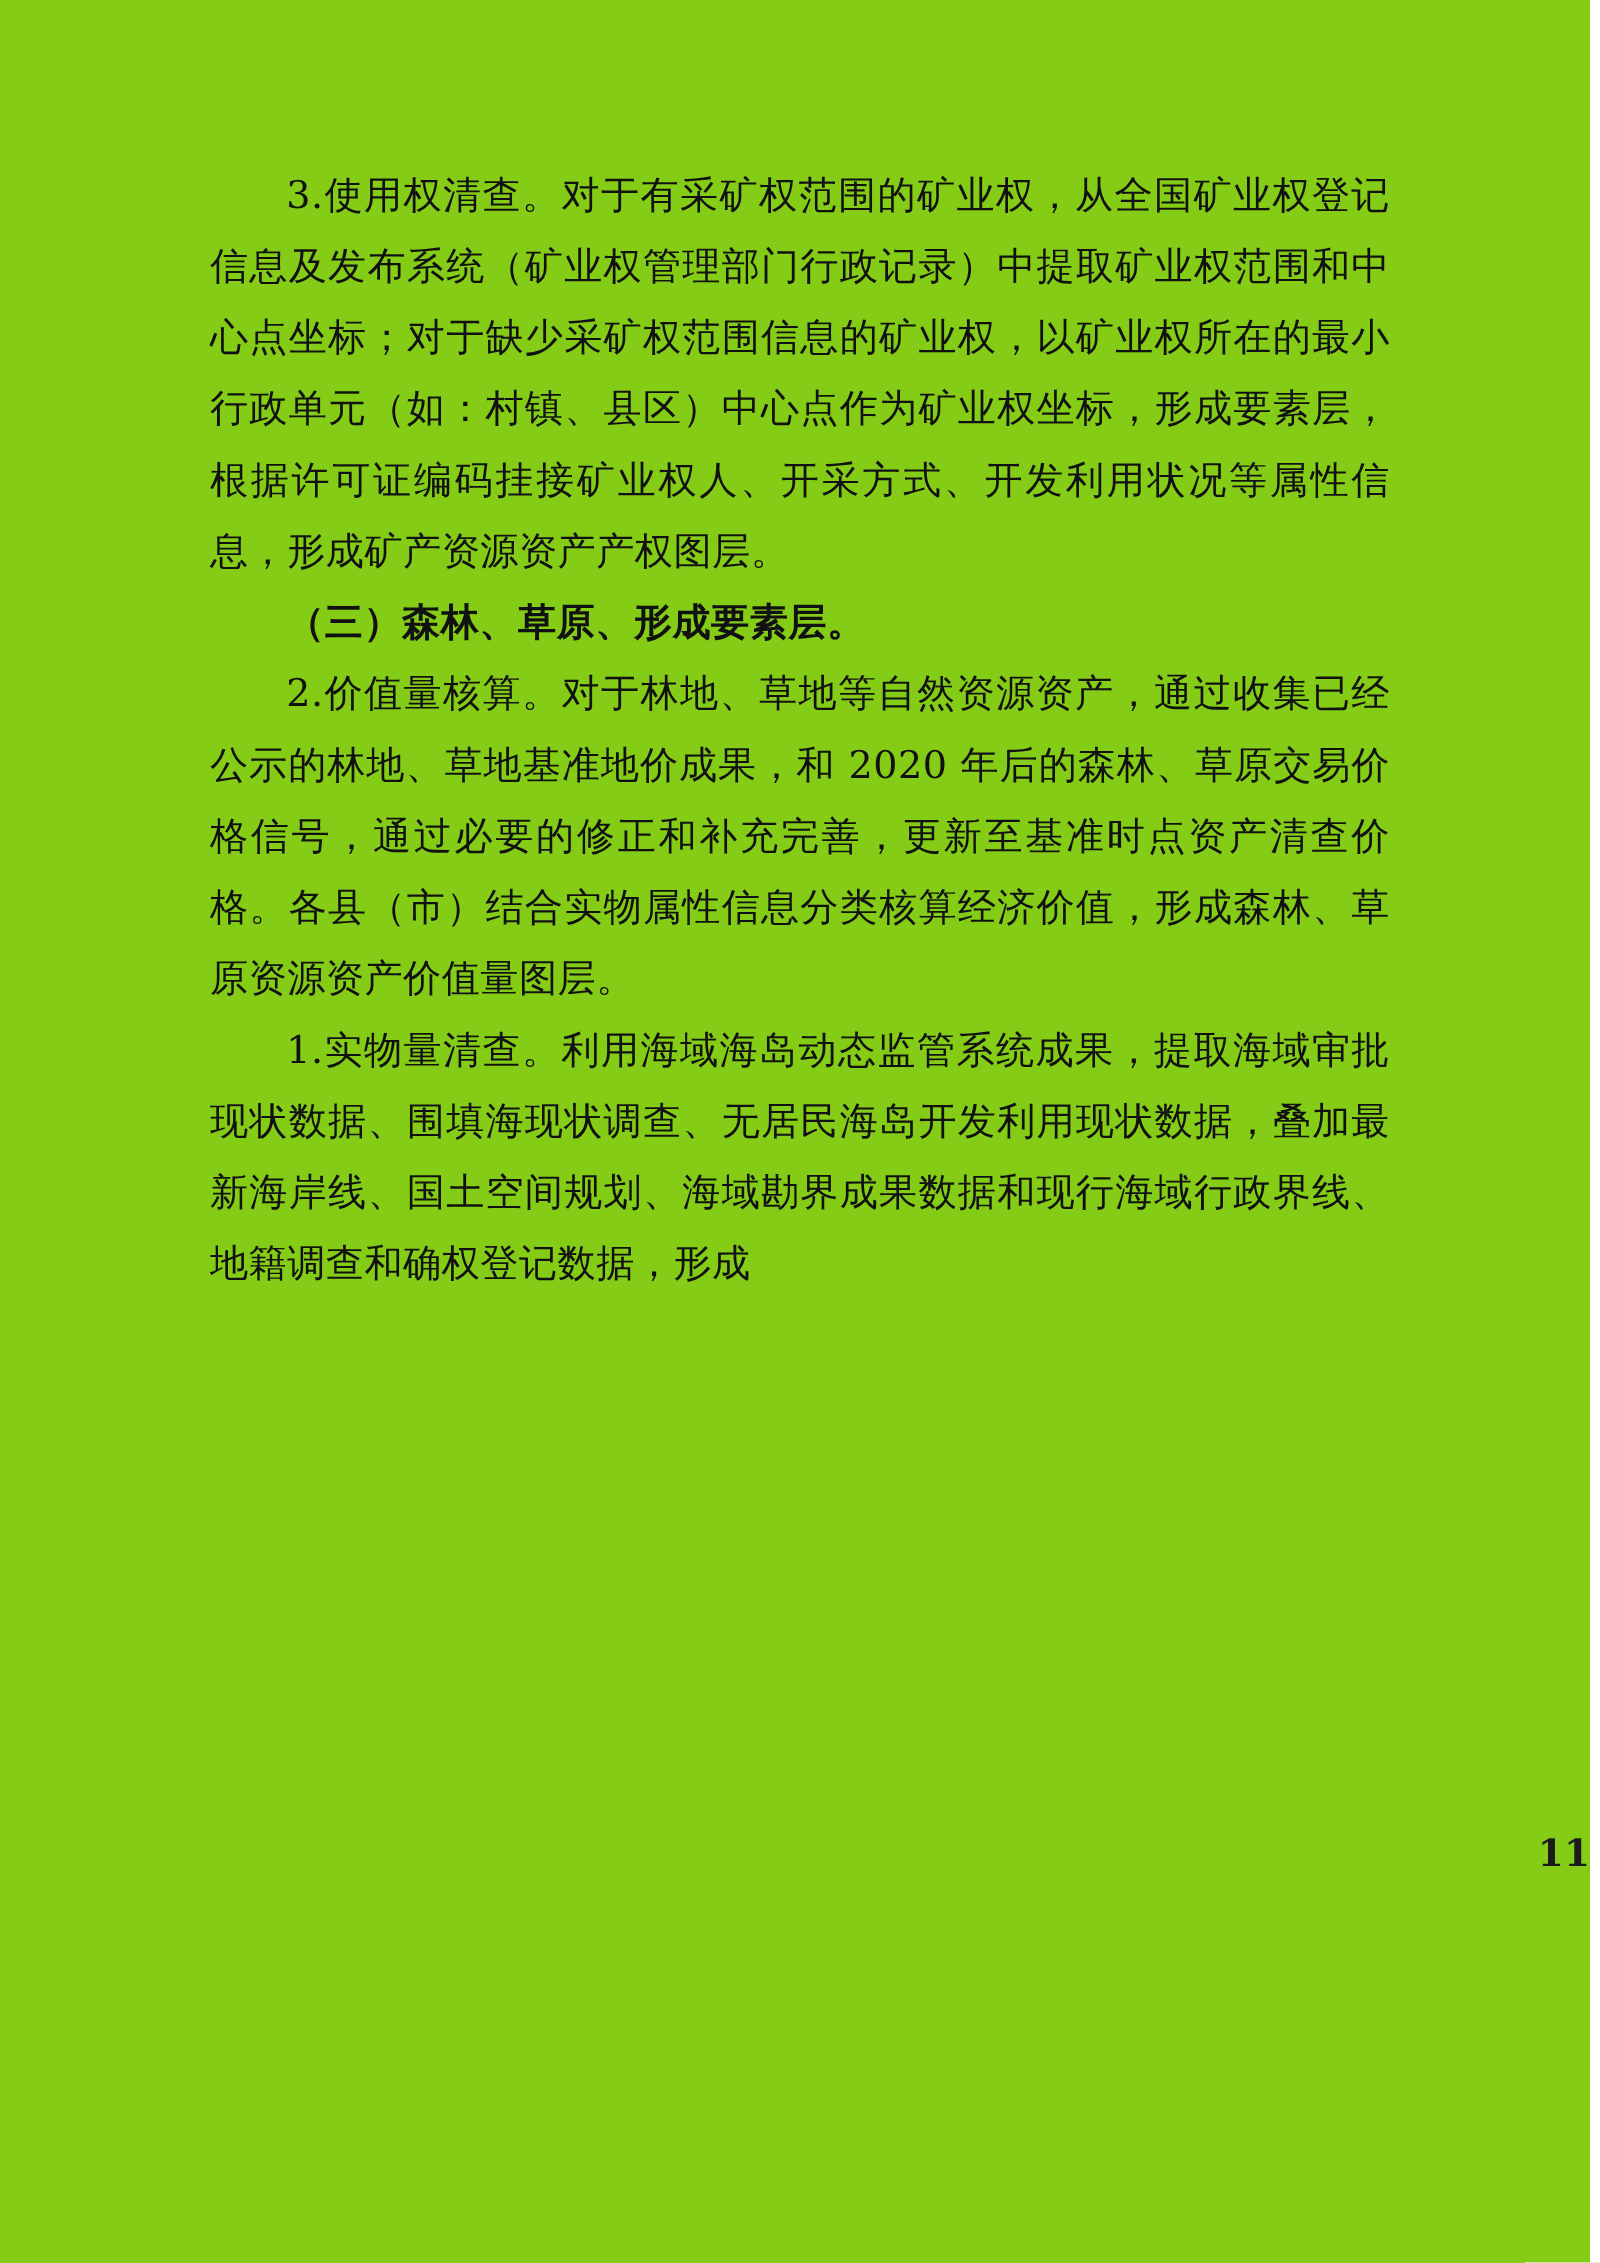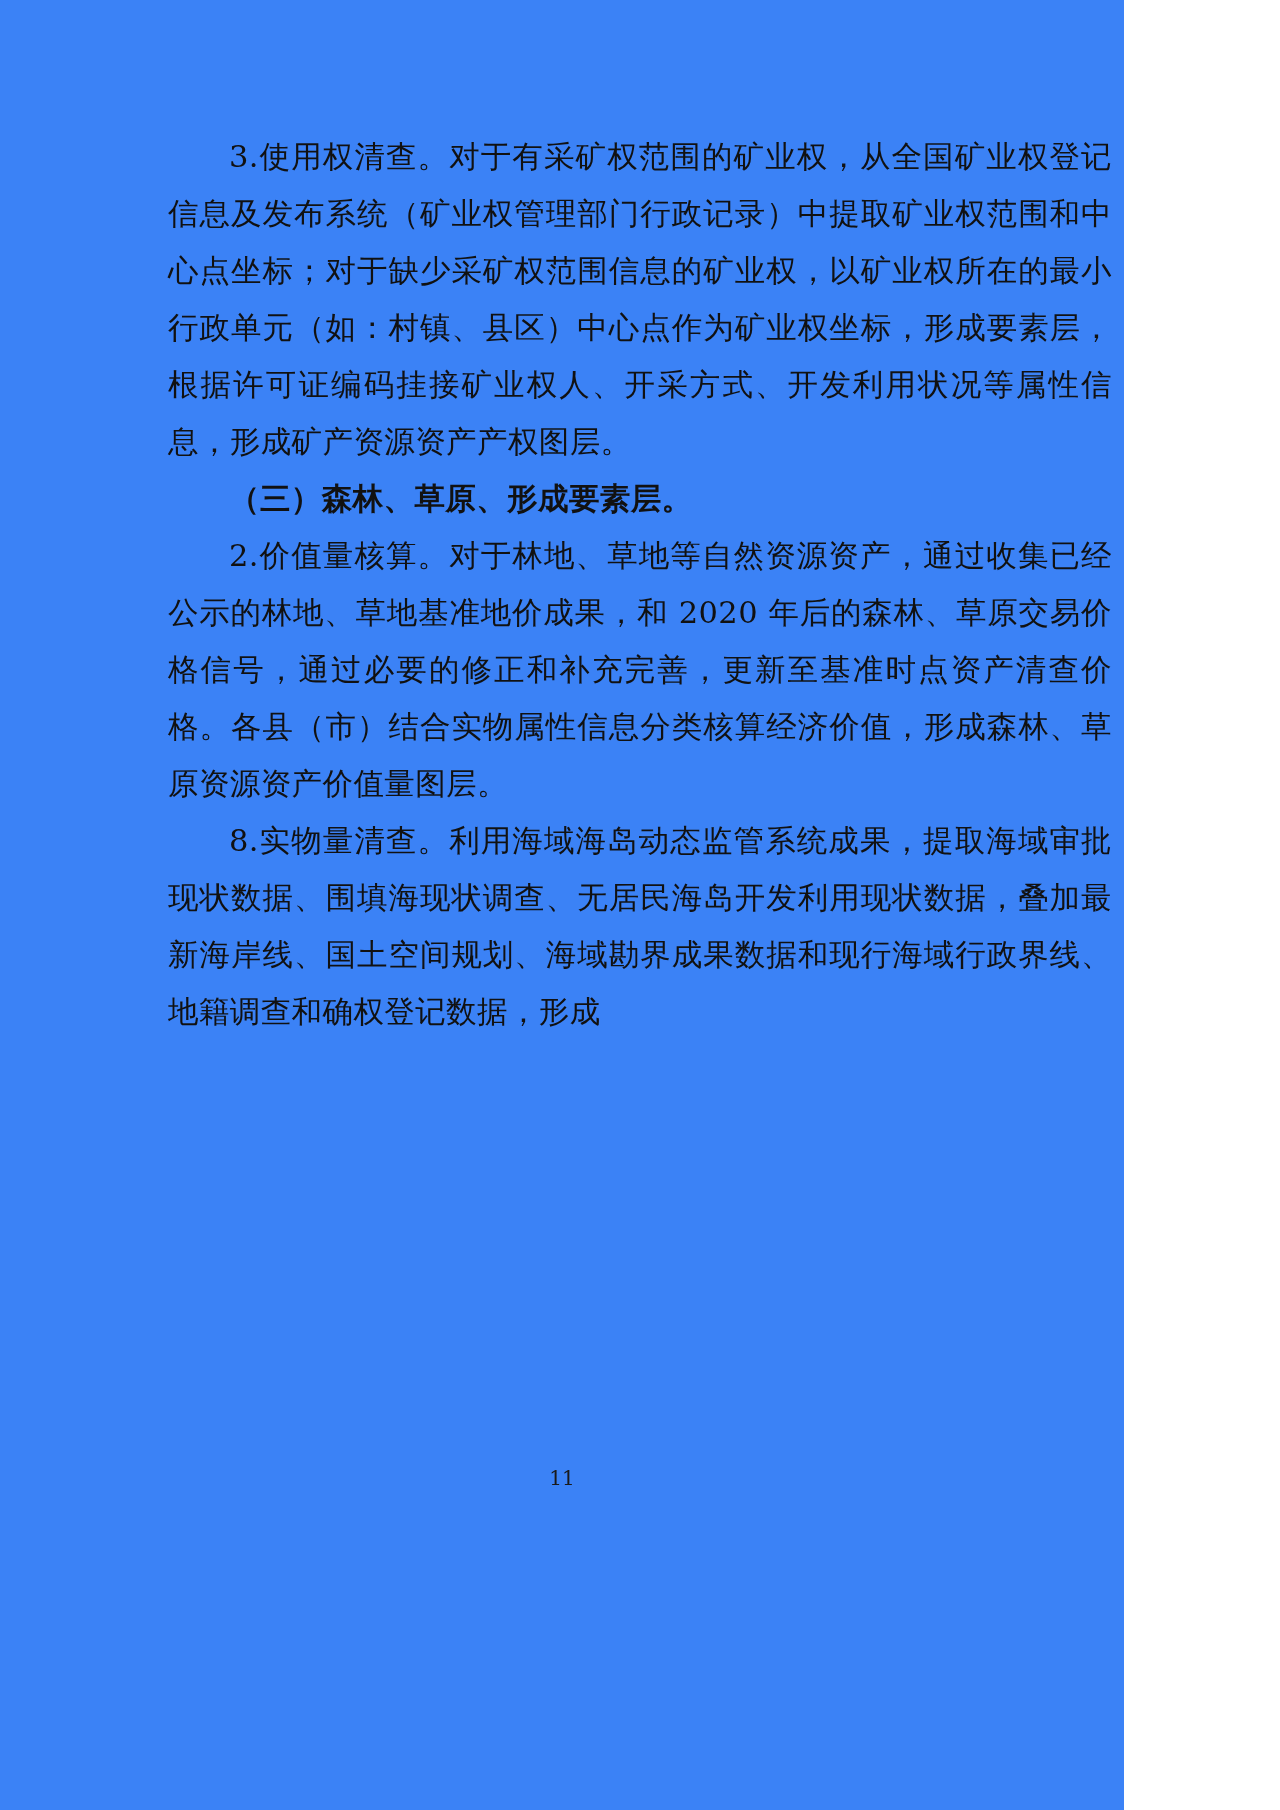--- a/index.html
+++ b/index.html
@@ -1,24 +1,24 @@
 <!DOCTYPE html>
 <html><head>
 <meta charset="utf-8">
 <style>
   html, body {
     margin: 0;
     padding: 0;
     background: #ffffff;
   }
   .page {
-    width: 1124px;
+    width: 1272px;
     height: 1810px;
     position: relative;
-    background: #3b82f6;
+    background: #84cc16;
     box-sizing: border-box;
     font-family: "DejaVu Serif", "Liberation Serif", serif;
     color: #1a1a1a;
     overflow: hidden;
   }
   .content {
     position: absolute;
     left: 168px;
     top: 128px;
     width: 944px;
@@ -36,30 +36,31 @@
   }
   .para.heading {
     font-family: "DejaVu Serif", "Liberation Serif", serif;
     font-weight: 700;
   }
   .page-number {
     position: absolute;
     left: 0;
     right: 0;
     top: 1466px;
-    text-align: center;
-    font-size: 20px;
+    text-align: right;
+    font-size: 30px;
     font-family: "DejaVu Serif", "Liberation Serif", serif;
     color: #1a1a1a;
+    font-weight: bold;
   }
 </style>
 </head>
 <body>
 
 <div class="page">
   <div class="content">
     <p class="para">3.使用权清查。对于有采矿权范围的矿业权，从全国矿业权登记信息及发布系统（矿业权管理部门行政记录）中提取矿业权范围和中心点坐标；对于缺少采矿权范围信息的矿业权，以矿业权所在的最小行政单元（如：村镇、县区）中心点作为矿业权坐标，形成要素层，根据许可证编码挂接矿业权人、开采方式、开发利用状况等属性信息，形成矿产资源资产产权图层。</p>
     <p class="para heading">（三）森林、草原、形成要素层。</p>
     <p class="para">2.价值量核算。对于林地、草地等自然资源资产，通过收集已经公示的林地、草地基准地价成果，和 2020 年后的森林、草原交易价格信号，通过必要的修正和补充完善，更新至基准时点资产清查价格。各县（市）结合实物属性信息分类核算经济价值，形成森林、草原资源资产价值量图层。</p>
-    <p class="para">8.实物量清查。利用海域海岛动态监管系统成果，提取海域审批现状数据、围填海现状调查、无居民海岛开发利用现状数据，叠加最新海岸线、国土空间规划、海域勘界成果数据和现行海域行政界线、地籍调查和确权登记数据，形成</p>
+    <p class="para">1.实物量清查。利用海域海岛动态监管系统成果，提取海域审批现状数据、围填海现状调查、无居民海岛开发利用现状数据，叠加最新海岸线、国土空间规划、海域勘界成果数据和现行海域行政界线、地籍调查和确权登记数据，形成</p>
   </div>
   <div class="page-number">11</div>
 </div>
 
 </body></html>

